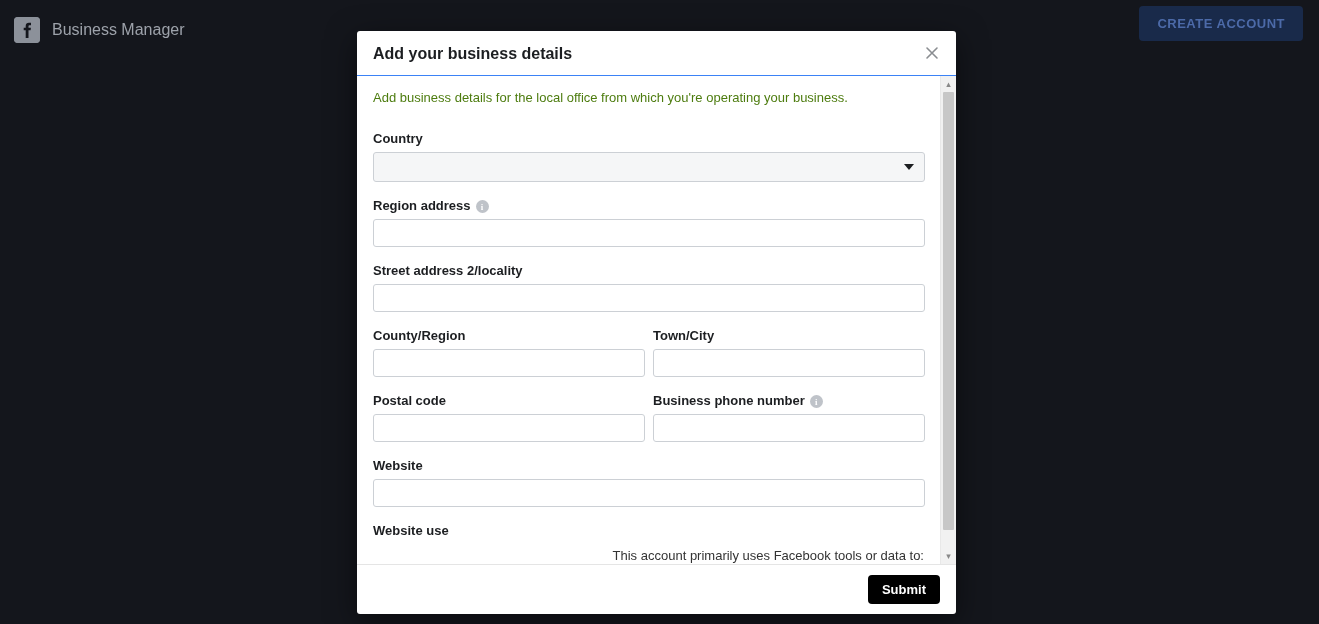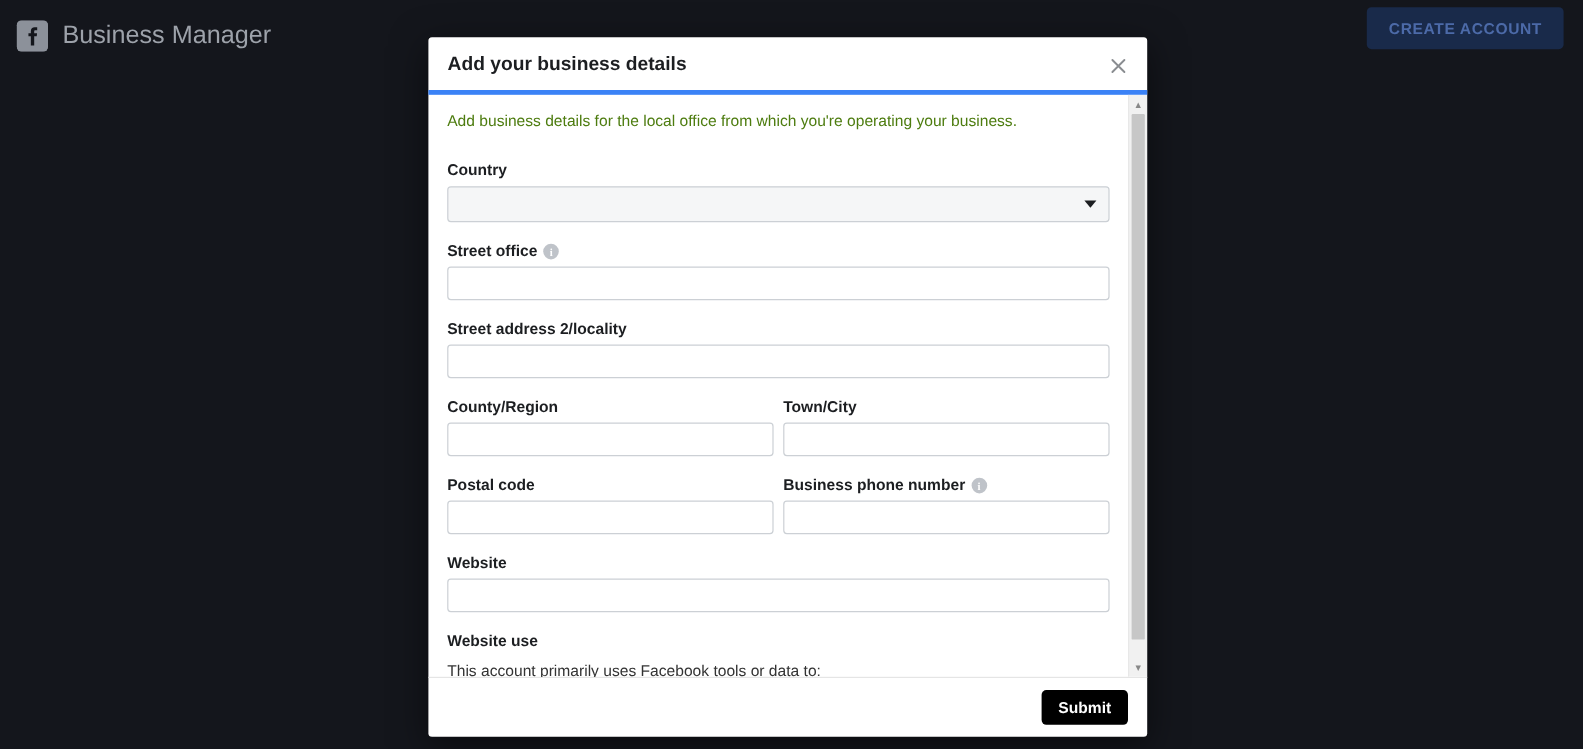--- a/index.html
+++ b/index.html
@@ -9,39 +9,39 @@
   .topbar {
     position: absolute; top: 0; left: 0; right: 0; height: 60px;
     display: flex; align-items: center; padding: 0 14px;
     color: #8c919a;
   }
   .fb-logo {
     width: 26px; height: 26px; border-radius: 4px; background: #7c8089;
     position: relative; margin-right: 12px;
   }
   .fb-logo svg { width: 26px; height: 26px; }
-  .brand { font-size: 21px; color: #9da2aa; font-weight: 400; }
+  .brand { font-size: 16px; color: #9da2aa; font-weight: 400; }
 
   .create-acct {
     position: absolute; top: 6px; right: 16px;
     background: #192a4a; color: #4c6aa8;
     padding: 10px 18px; font-size: 13px; letter-spacing: 0.5px;
     border-radius: 4px; font-weight: 600; text-align: right;
   }
 
   .modal {
     position: absolute; left: 357px; top: 31px;
     width: 599px; height: 583px;
     background: #fff; border-radius: 3px;
     box-shadow: 0 8px 30px rgba(0,0,0,.5);
     display: flex; flex-direction: column;
   }
   .modal-header {
-    display: flex; align-items: flex-end; justify-content: space-between;
-    padding: 14px 16px 12px 16px; border-bottom: 4px solid #3b82f6;
+    display: flex; align-items: flex-start; justify-content: space-between;
+    padding: 14px 16px 12px 16px; border-bottom: 1px solid #3b82f6;
   }
   .modal-title { font-size: 16px; font-weight: 700; color: #1c1e21; }
   .close-x { color: #8a8d91; cursor: pointer; }
   .close-x svg { width: 16px; height: 16px; display: block; }
 
   .modal-scroll {
     position: relative; flex: 1; overflow: hidden;
   }
   .modal-body {
     position: absolute; left:0; top:0; right:16px; bottom:0;
@@ -68,21 +68,21 @@
   .text-input {
     height: 28px; border:1px solid #ccd0d5; border-radius:3px;
     background:#fff; width: 552px; margin-bottom: 16px; display:block;
     padding: 0 8px; font-size:13px;
   }
   .row2 { display:flex; gap:8px; width:552px;}
   .row2 .col { flex:1; }
   .row2 .text-input { width:100%; }
 
   .sect-head { font-size:13px; font-weight:700; color:#1c1e21; margin-top:4px; margin-bottom:10px;}
-  .sub-desc { font-size:13px; color:#333; margin-bottom:10px;}
+  .sub-desc { font-size:13px; color:#333; margin-bottom:10px;text-align:right;}
   .radio-line { display:flex; align-items:center; gap:10px; font-size:13px; color:#333; margin-bottom:8px;}
   .radio { width:12px; height:12px; border-radius:50%; border:1px solid #8a8d91; display:inline-flex; align-items:center; justify-content:center; background:#fff;}
   .radio.selected::after{ content:""; width:6px; height:6px; border-radius:50%; background:#444;}
 
   .modal-footer {
     border-top: 1px solid #e5e5e5; padding:10px 16px; display:flex; justify-content:flex-end;
   }
   .submit-btn {
     background:#000000; color:#fff; font-size:13px; font-weight:700;
     border:none; padding:7px 14px; border-radius:4px; cursor:pointer;
@@ -118,21 +118,21 @@
       <div class="intro">Add business details for the local office from which you're operating your business.</div>
 
       <div class="field-label">
           <span>Country</span>
         </div>
       <div class="select-box">
         <span class="caret-down"></span>
       </div>
 
       <div class="field-label">
-        <span>Street office</span>
+        <span>Region address</span>
         <span class="info-dot">i</span>
       </div>
       <input class="text-input" value="" style="">
 
       <div class="field-label">
           <span>Street address 2/locality</span>
         </div>
       <input class="text-input" value="" style="">
 
       <div class="row2">

